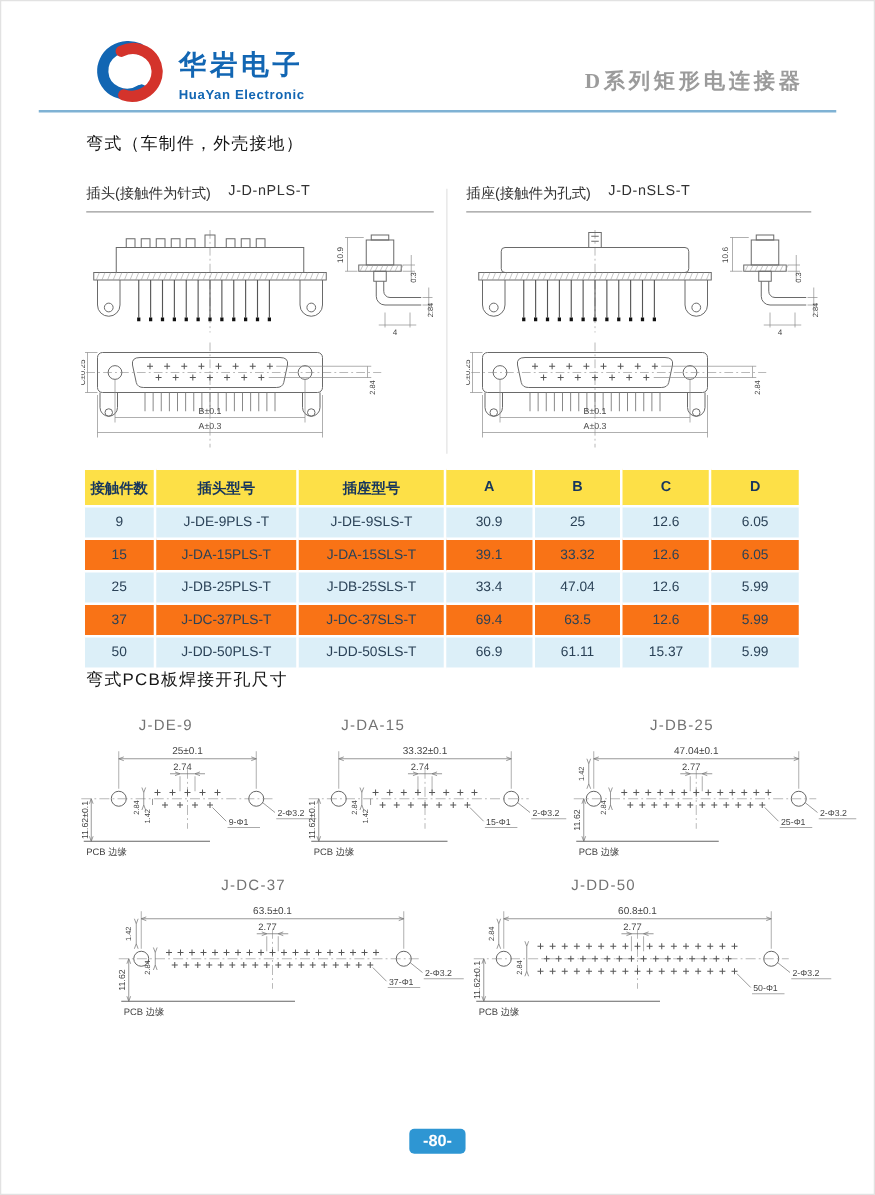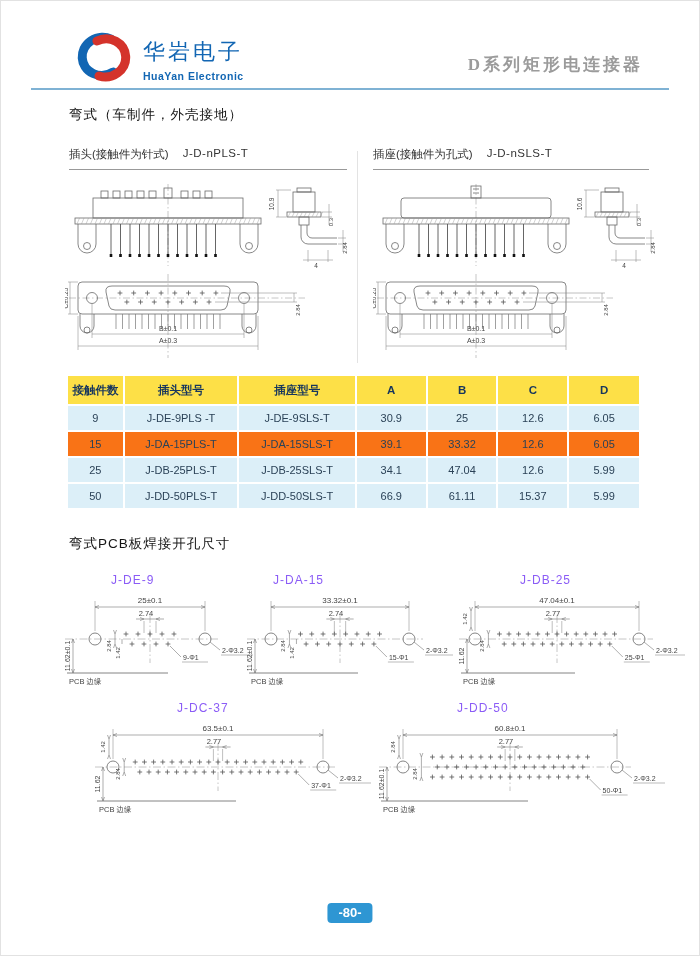--- a/index.html
+++ b/index.html
@@ -1,39 +1,39 @@
 <!DOCTYPE html>
 <html><head>
 <meta charset="utf-8">
 <style>
   html,body{margin:0;padding:0;background:#f4f4f4;font-family:"Liberation Sans",sans-serif;}
   .page{position:relative;width:700px;height:956px;background:#fff;margin:0 auto;
         border:1px solid #e2e2e2;box-sizing:border-box;overflow:hidden;}
   
   .logo{position:absolute;left:72px;top:30px;}
   .company{position:absolute;left:142px;top:36px;color:#1266B3;}
-  .company .cn{font-size:22px;font-weight:normal;letter-spacing:3px;}
+  .company .cn{font-size:22px;font-weight:bold;letter-spacing:3px;}
   .company .en{font-size:10.5px;font-weight:bold;letter-spacing:.5px;margin-top:3px;}
   .doctitle{position:absolute;right:56px;top:52px;font-family:"Liberation Serif",serif;
             font-size:17px;font-weight:600;color:#9b9b9b;letter-spacing:3px;}
   .rule{position:absolute;left:30px;right:30px;top:87px;border-top:2px solid #7FB2D4;}
   
   .sec-title{position:absolute;font-size:13.5px;font-weight:normal;color:#151515;letter-spacing:1px;}
   .subhead{position:absolute;font-size:11.5px;color:#333;border-bottom:1px solid #999;
            padding-bottom:7px;display:flex;gap:14px;}
   .subhead .model{letter-spacing:.5px;}
   .vline{position:absolute;left:356px;top:150px;height:212px;border-left:1px solid #e3e3e3;}
   
   svg{display:block;}
   svg text{font-family:"Liberation Sans",sans-serif;fill:#444;}
   .ln{stroke:#6a6a6a;fill:none;stroke-width:.8;}
   .thin{stroke:#8a8a8a;fill:none;stroke-width:.55;}
   .dash{stroke:#999;fill:none;stroke-width:.55;stroke-dasharray:7 2.5 1.5 2.5;}
   .drawing{position:absolute;}
-  .pcb-label{position:absolute;font-size:12px;color:#8b5cf6;letter-spacing:1px;}
+  .pcb-label{position:absolute;font-size:12px;color:#737373;letter-spacing:1px;}
   
   .dim-table{position:absolute;left:65px;top:373px;width:575px;border-collapse:collapse;
              font-size:11px;color:#2b4257;text-align:center;}
   .dim-table th{background:#fde047;color:#17365D;font-size:11.5px;font-weight:bold;
                 height:26px;border:2px solid #fff;}
   .dim-table td{height:22px;border:2px solid #fff;}
   .dim-table tr.r-light td{background:#DCEFF8;}
   .dim-table tr.r-mid td{background:#f97316;}
   
   .page-badge{position:absolute;left:50%;transform:translateX(-50%);top:902px;
@@ -530,22 +530,31 @@
         <td>J-DA-15SLS-T</td>
         <td>39.1</td>
         <td>33.32</td>
         <td>12.6</td>
         <td>6.05</td>
       </tr>
       <tr class="r-light">
         <td>25</td>
         <td>J-DB-25PLS-T</td>
         <td>J-DB-25SLS-T</td>
-        <td>34.1</td>
+        <td>33.4</td>
         <td>47.04</td>
+        <td>12.6</td>
+        <td>5.99</td>
+      </tr>
+      <tr class="r-mid">
+        <td>37</td>
+        <td>J-DC-37PLS-T</td>
+        <td>J-DC-37SLS-T</td>
+        <td>69.4</td>
+        <td>63.5</td>
         <td>12.6</td>
         <td>5.99</td>
       </tr>
       <tr class="r-light">
         <td>50</td>
         <td>J-DD-50PLS-T</td>
         <td>J-DD-50SLS-T</td>
         <td>66.9</td>
         <td>61.11</td>
         <td>15.37</td>

